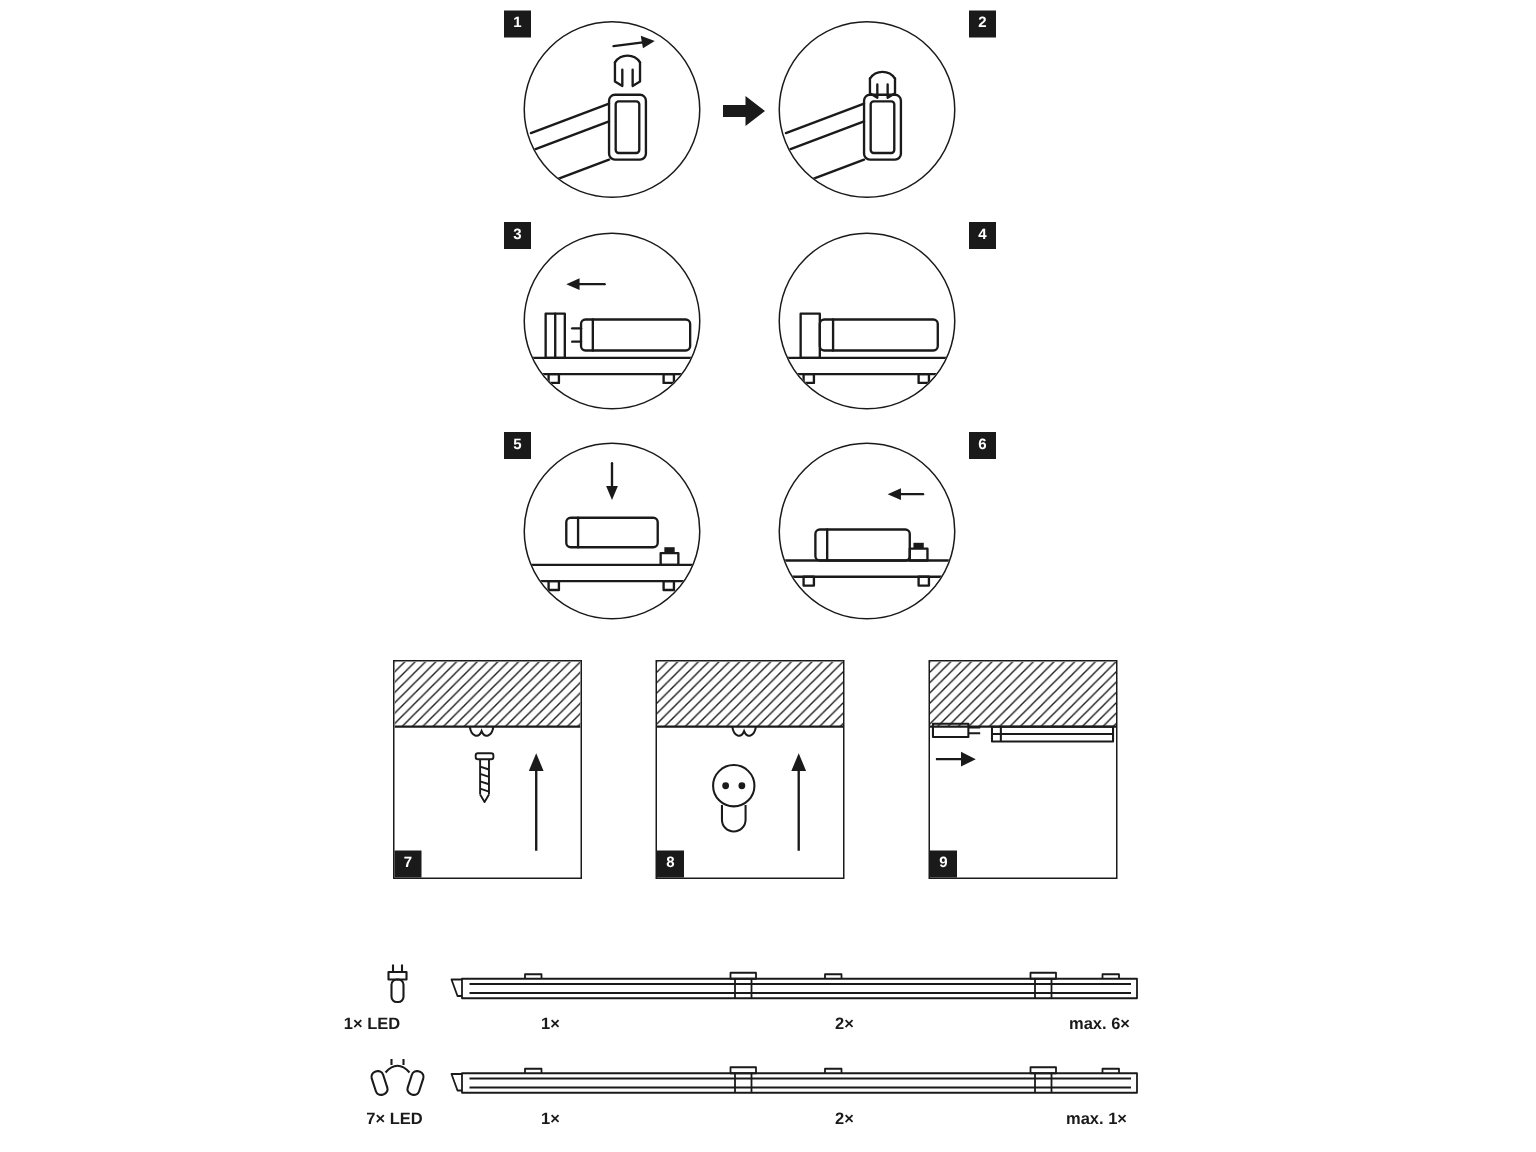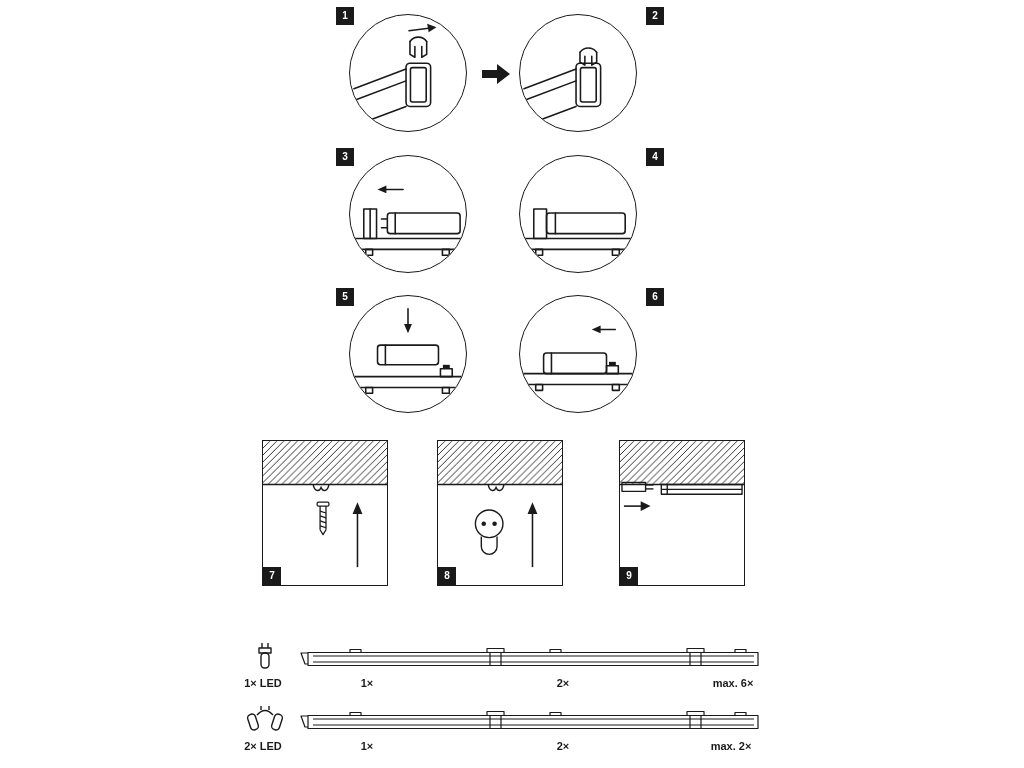--- a/index.html
+++ b/index.html
@@ -250,21 +250,21 @@
   <div class="icon-box" style="left:248px;top:640px">
     <svg width="34" height="34" viewBox="0 0 34 34">
       <g fill="none" stroke="#1a1a1a" stroke-width="1.4" stroke-linejoin="round">
         <line x1="14" y1="3" x2="14" y2="8"></line>
         <line x1="20" y1="3" x2="20" y2="8"></line>
         <rect x="11" y="8" width="12" height="5"></rect>
         <rect x="13" y="13" width="8" height="15" rx="3.5"></rect>
       </g>
     </svg>
   </div>
-  <div class="lbl" style="left:263px;top:677px">1× LED</div>
+  <div class="lbl" style="left:248px;top:677px">1× LED</div>
 
   <div class="bar" style="left:298px;top:646px">
     <svg width="470" height="26" viewBox="0 0 470 26">
       <g fill="none" stroke="#1a1a1a" stroke-width="1.2" stroke-linejoin="round">
         <path d="M10 7 h-7 l4 11 h3"></path>
         <rect x="10" y="6.5" width="450" height="13"></rect>
         <line x1="15" y1="10" x2="456" y2="10"></line>
         <line x1="15" y1="16" x2="456" y2="16"></line>
         <g>
           <line x1="192" y1="6.5" x2="192" y2="19.5"></line>
@@ -290,21 +290,21 @@
     <svg width="44" height="34" viewBox="0 0 44 34">
       <g fill="none" stroke="#1a1a1a" stroke-width="1.4" stroke-linejoin="round">
         <line x1="18" y1="3" x2="18" y2="7"></line>
         <line x1="26" y1="3" x2="26" y2="7"></line>
         <path d="M14 12 q8 -9 16 0"></path>
         <rect x="6" y="11" width="8" height="16" rx="3.5" transform="rotate(-18 10 19)"></rect>
         <rect x="30" y="11" width="8" height="16" rx="3.5" transform="rotate(18 34 19)"></rect>
       </g>
     </svg>
   </div>
-  <div class="lbl" style="left:263px;top:740px">2× LED</div>
+  <div class="lbl" style="left:263px;top:740px">7× LED</div>
 
   <div class="bar" style="left:298px;top:709px">
     <svg width="470" height="26" viewBox="0 0 470 26">
       <g fill="none" stroke="#1a1a1a" stroke-width="1.2" stroke-linejoin="round">
         <path d="M10 7 h-7 l4 11 h3"></path>
         <rect x="10" y="6.5" width="450" height="13"></rect>
         <line x1="15" y1="10" x2="456" y2="10"></line>
         <line x1="15" y1="16" x2="456" y2="16"></line>
         <g>
           <line x1="192" y1="6.5" x2="192" y2="19.5"></line>
@@ -317,15 +317,15 @@
           <rect x="389" y="2.5" width="17" height="4"></rect>
         </g>
         <path d="M52 6.5 v-3 h11 v3"></path>
         <path d="M252 6.5 v-3 h11 v3"></path>
         <path d="M437 6.5 v-3 h11 v3"></path>
       </g>
     </svg>
   </div>
   <div class="lbl" style="left:367px;top:740px">1×</div>
   <div class="lbl" style="left:563px;top:740px">2×</div>
-  <div class="lbl" style="left:731px;top:740px">max. 2×</div>
+  <div class="lbl" style="left:731px;top:740px">max. 1×</div>
 
 </div>
 
 </body></html>

